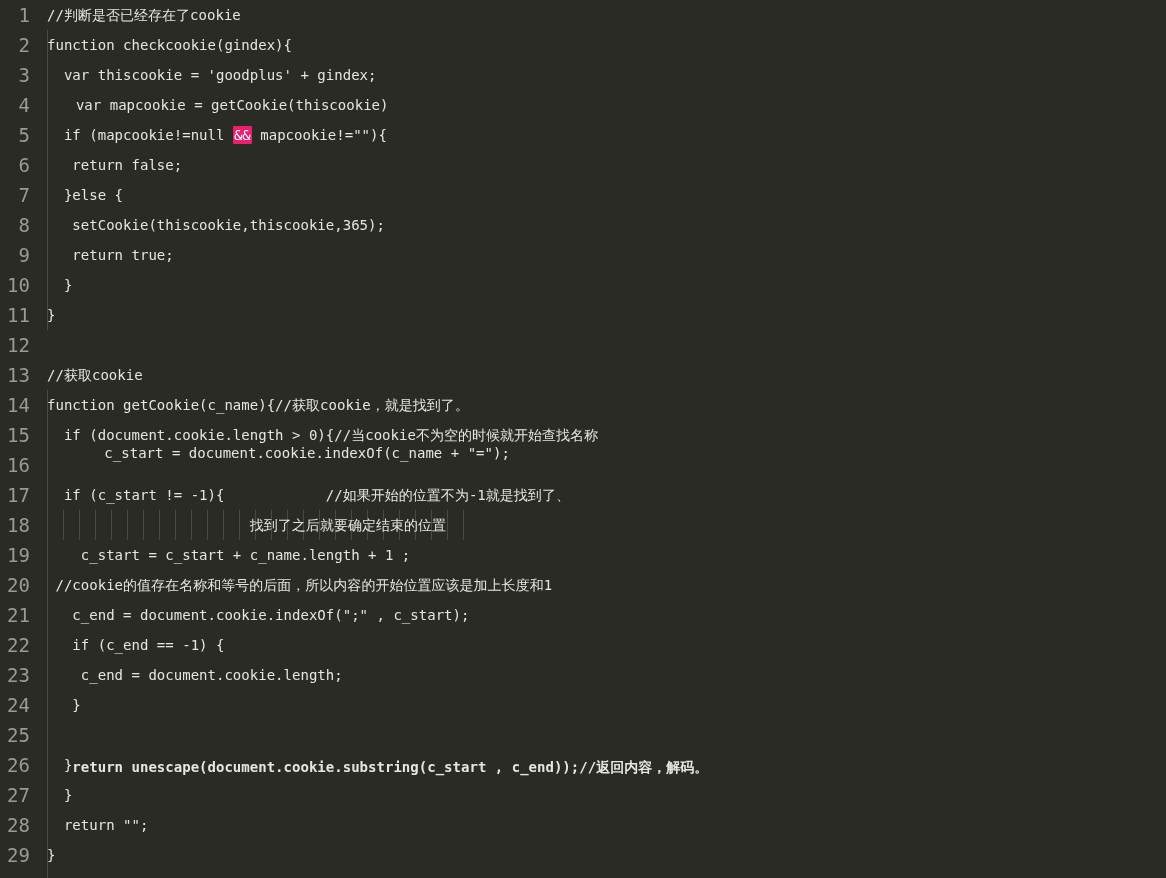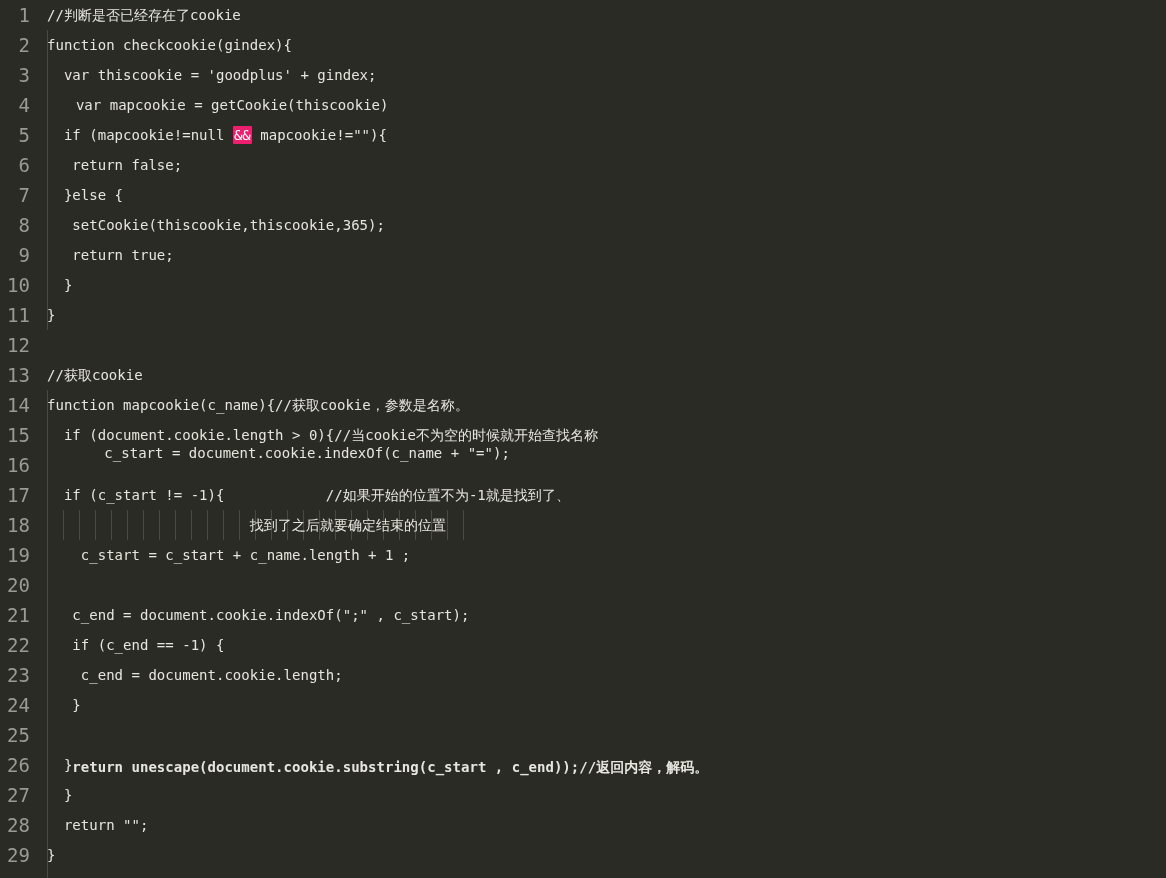--- a/index.html
+++ b/index.html
@@ -125,26 +125,27 @@
       <div class="cline" style="top: 90px; padding-left: 12px;"><span>  var mapcookie = getCookie(thiscookie)</span></div>
       <div class="cline" style="top: 120px;"><span>  if (mapcookie!=null </span><span class="hl-and">&amp;&amp;</span><span> mapcookie!=""){</span></div>
       <div class="cline" style="top: 150px;"><span>   return false;</span></div>
       <div class="cline" style="top: 180px;"><span>  }else {</span></div>
       <div class="cline" style="top: 210px;"><span>   setCookie(thiscookie,thiscookie,365);</span></div>
       <div class="cline" style="top: 240px;"><span>   return true;</span></div>
       <div class="cline" style="top: 270px;"><span>  }</span></div>
       <div class="cline" style="top: 300px;"><span>}</span></div>
       <div class="cline" style="top: 330px;"></div>
       <div class="cline" style="top: 360px;"><span>//</span><span class="cjk">获取</span><span>cookie</span></div>
-      <div class="cline" style="top: 390px;"><span>function mapcookie(c_name){//</span><span class="cjk">获取</span><span>cookie</span><span class="cjk">，参数是名称。</span></div>
+      <div class="cline" style="top: 390px;"><span>function getCookie(c_name){//</span><span class="cjk">获取</span><span>cookie</span><span class="cjk">，就是找到了。</span></div>
       <div class="cline" style="top: 420px;"><span>  if (document.cookie.length &gt; 0){//</span><span class="cjk">当</span><span>cookie</span><span class="cjk">不为空的时候就开始查找名称</span></div>
       <div class="cline" style="top: 438px; padding-left: 32px;"><span>   c_start = document.cookie.indexOf(c_name + "=");</span></div>
       <div class="cline" style="top: 480px;"><span>  if (c_start != -1){            //</span><span class="cjk">如果开始的位置不为</span><span>-1</span><span class="cjk">就是找到了、</span></div>
       <div class="cline" style="top: 510px;"><span>                        </span><span class="cjk">找到了之后就要确定结束的位置</span></div>
       <div class="cline" style="top: 540px;"><span>    c_start = c_start + c_name.length + 1 ;</span></div>
+      <div class="cline" style="top: 570px;"><span> //cookie</span><span class="cjk">的值存在名称和等号的后面，所以内容的开始位置应该是加上长度和</span><span>1</span></div>
       <div class="cline" style="top: 600px;"><span>   c_end = document.cookie.indexOf(";" , c_start);</span></div>
       <div class="cline" style="top: 630px;"><span>   if (c_end == -1) {</span></div>
       <div class="cline" style="top: 660px;"><span>    c_end = document.cookie.length;</span></div>
       <div class="cline" style="top: 690px;"><span>   }</span></div>
       <div class="cline" style="top: 752px; font-weight: bold;"><span>   return unescape(document.cookie.substring(c_start , c_end));//</span><span class="cjk">返回内容，解码。</span></div>
       <div class="cline" style="top: 750px;"><span>  }</span></div>
       <div class="cline" style="top: 780px;"><span>  }</span></div>
       <div class="cline" style="top: 810px;"><span>  return "";</span></div>
       <div class="cline" style="top: 840px;"><span>}</span></div>
     </div>

